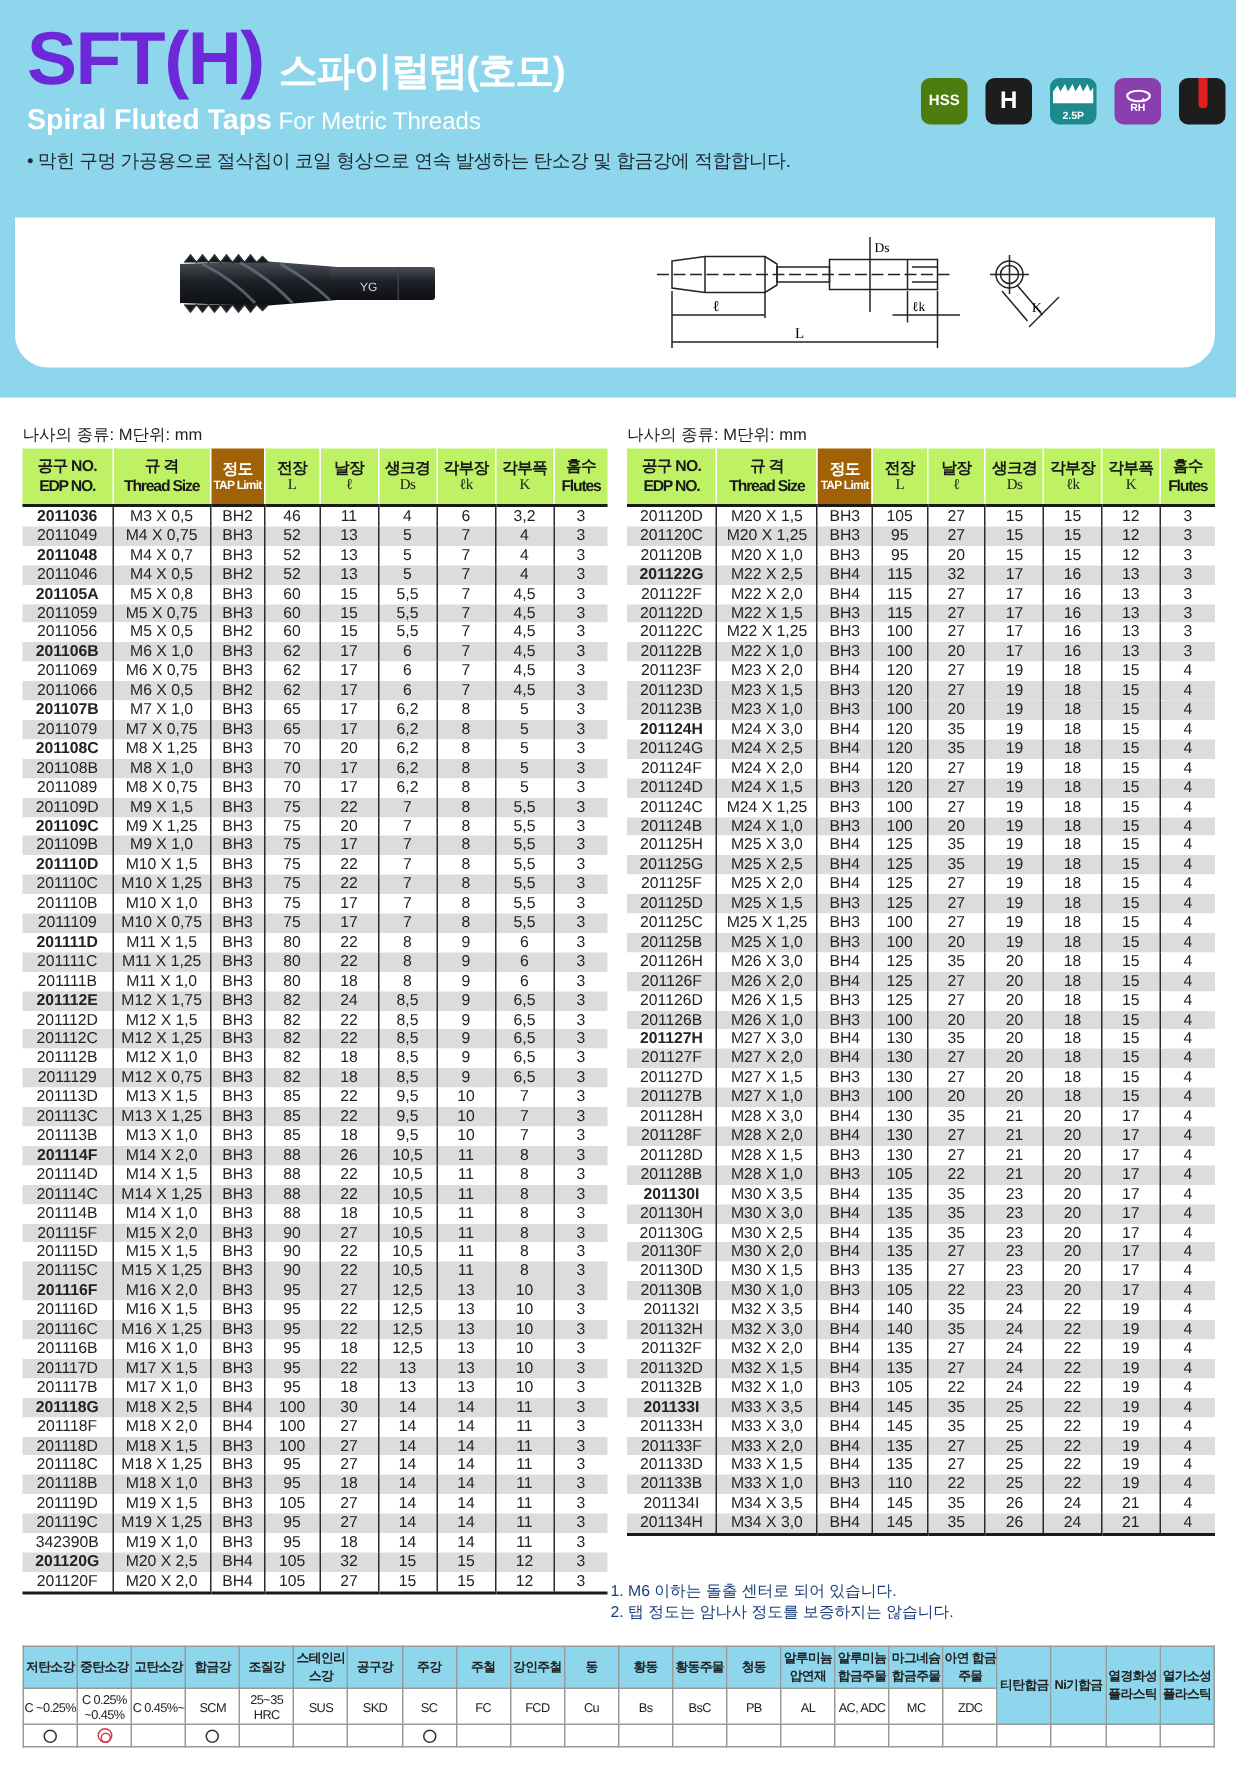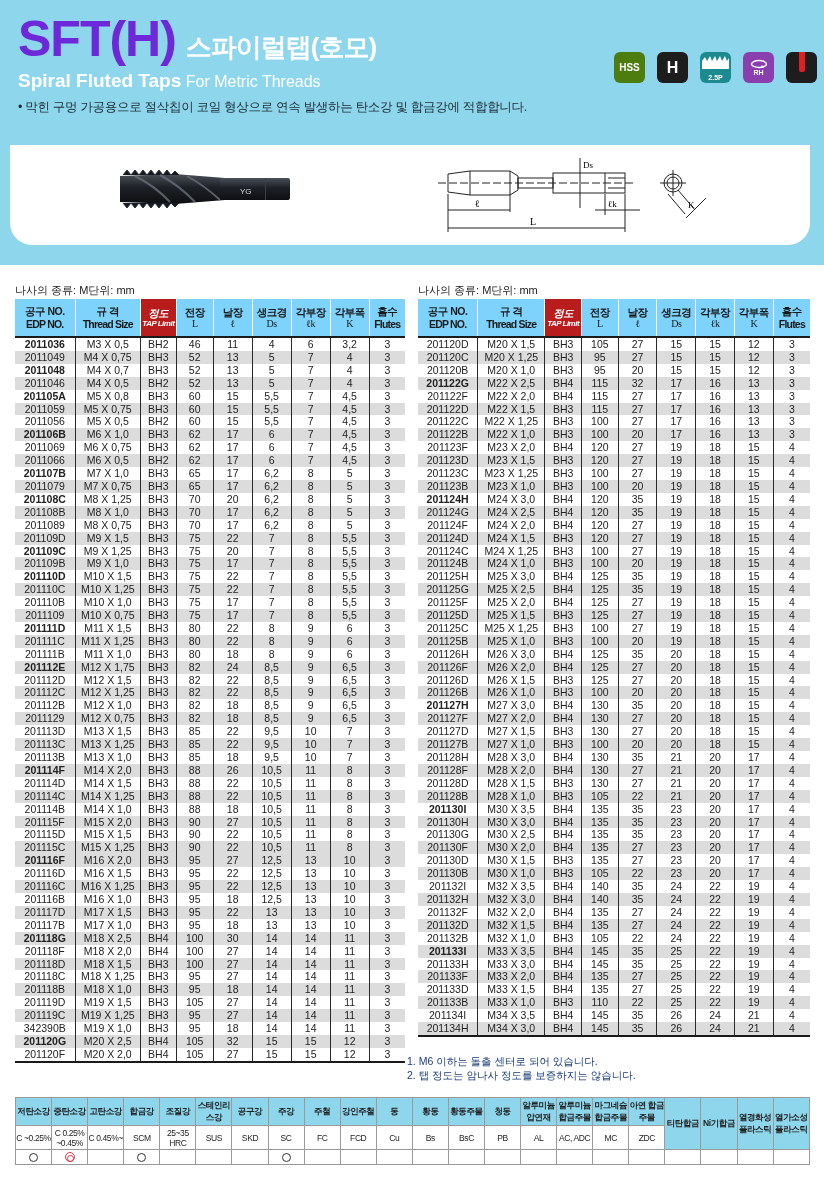--- a/index.html
+++ b/index.html
@@ -30,23 +30,23 @@
   .imgcard { position: absolute; left: 10px; top: 145px; width: 800px; height: 100px; background: #ffffff; border-radius: 0 0 22px 22px; }
   .tap-photo { position: absolute; left: 115px; top: 166px; }
   .tap-diagram { position: absolute; left: 430px; top: 150px; }
 
   
   .tblwrap { position: absolute; top: 282px; width: 390px; }
   .tblwrap.left { left: 15px; }
   .tblwrap.right { left: 418px; width: 392px; }
   .tbl-meta { display: flex; justify-content: flex-start; font-size: 11px; height: 17px; line-height: 17px; color: #222; }
   table.spec { border-collapse: collapse; width: 100%; table-layout: fixed; font-size: 10.5px; }
-  table.spec th { background: #7dd3fc; color: #1a1a1a; font-weight: bold; height: 38px; padding: 0; border-left: 1px solid #fff; border-bottom: 2px solid #1a1a1a; line-height: 1.15; letter-spacing: -0.5px; }
+  table.spec th { background: #bef264; color: #1a1a1a; font-weight: bold; height: 38px; padding: 0; border-left: 1px solid #fff; border-bottom: 2px solid #1a1a1a; line-height: 1.15; letter-spacing: -0.5px; }
   table.spec th:first-child { border-left: none; }
-  table.spec th.limit { background: #b91c1c; color: #fff; font-style: italic; }
+  table.spec th.limit { background: #a16207; color: #fff; }
   table.spec th .sub { display: block; font-weight: normal; font-size: 10px; font-family: "Liberation Serif", serif; }
   table.spec th .sub.sans { font-family: "Liberation Sans", sans-serif; font-weight: bold; font-size: 10.5px; letter-spacing: -0.8px; }
   table.spec th.limit .sub { font-family: "Liberation Sans", sans-serif; font-size: 8px; font-weight: bold; }
   table.spec td { height: 12.9px; line-height: 12.9px; padding: 0; text-align: center; border-left: 1px solid #2a2a2a; white-space: nowrap; color: #222; }
   table.spec td:first-child { border-left: none; }
   table.spec tr.odd td { background: #dcdcdc; }
   table.spec tr.even td { background: #ffffff; }
   table.spec td.bold { font-weight: bold; }
   table.spec tr:last-child td { border-bottom: 2px solid #1a1a1a; }
 
@@ -946,31 +946,20 @@
           <td>201123D</td>
           <td>M23 X 1,5</td>
           <td>BH3</td>
           <td>120</td>
           <td>27</td>
           <td>19</td>
           <td>18</td>
           <td>15</td>
           <td>4</td>
         </tr>
-        <tr class="even">
-          <td>201123C</td>
-          <td>M23 X 1,25</td>
-          <td>BH3</td>
-          <td>100</td>
-          <td>27</td>
-          <td>19</td>
-          <td>18</td>
-          <td>15</td>
-          <td>4</td>
-        </tr>
         <tr class="odd">
           <td>201123B</td>
           <td>M23 X 1,0</td>
           <td>BH3</td>
           <td>100</td>
           <td>20</td>
           <td>19</td>
           <td>18</td>
           <td>15</td>
           <td>4</td>

